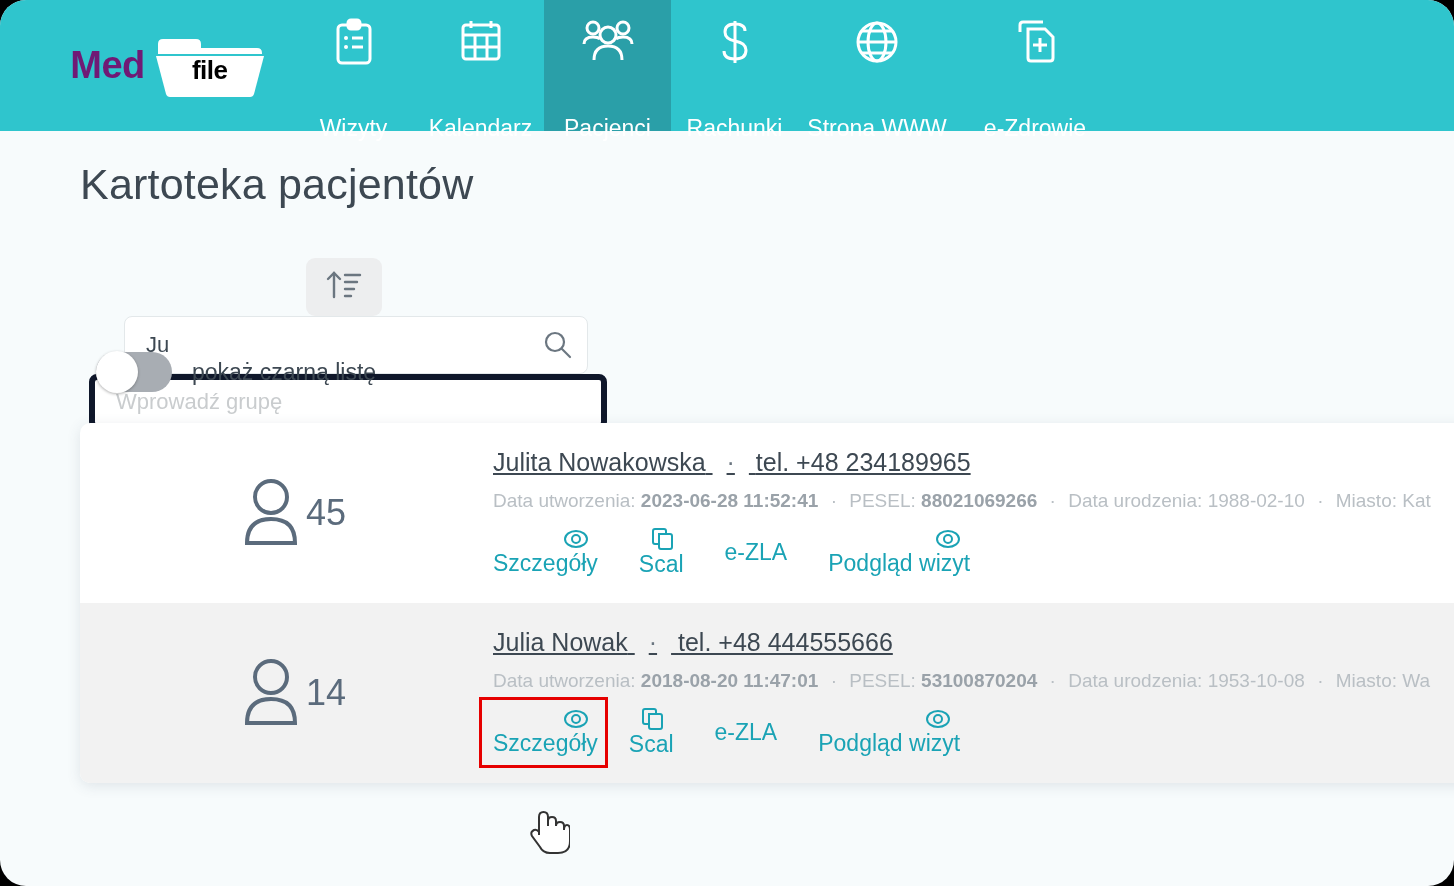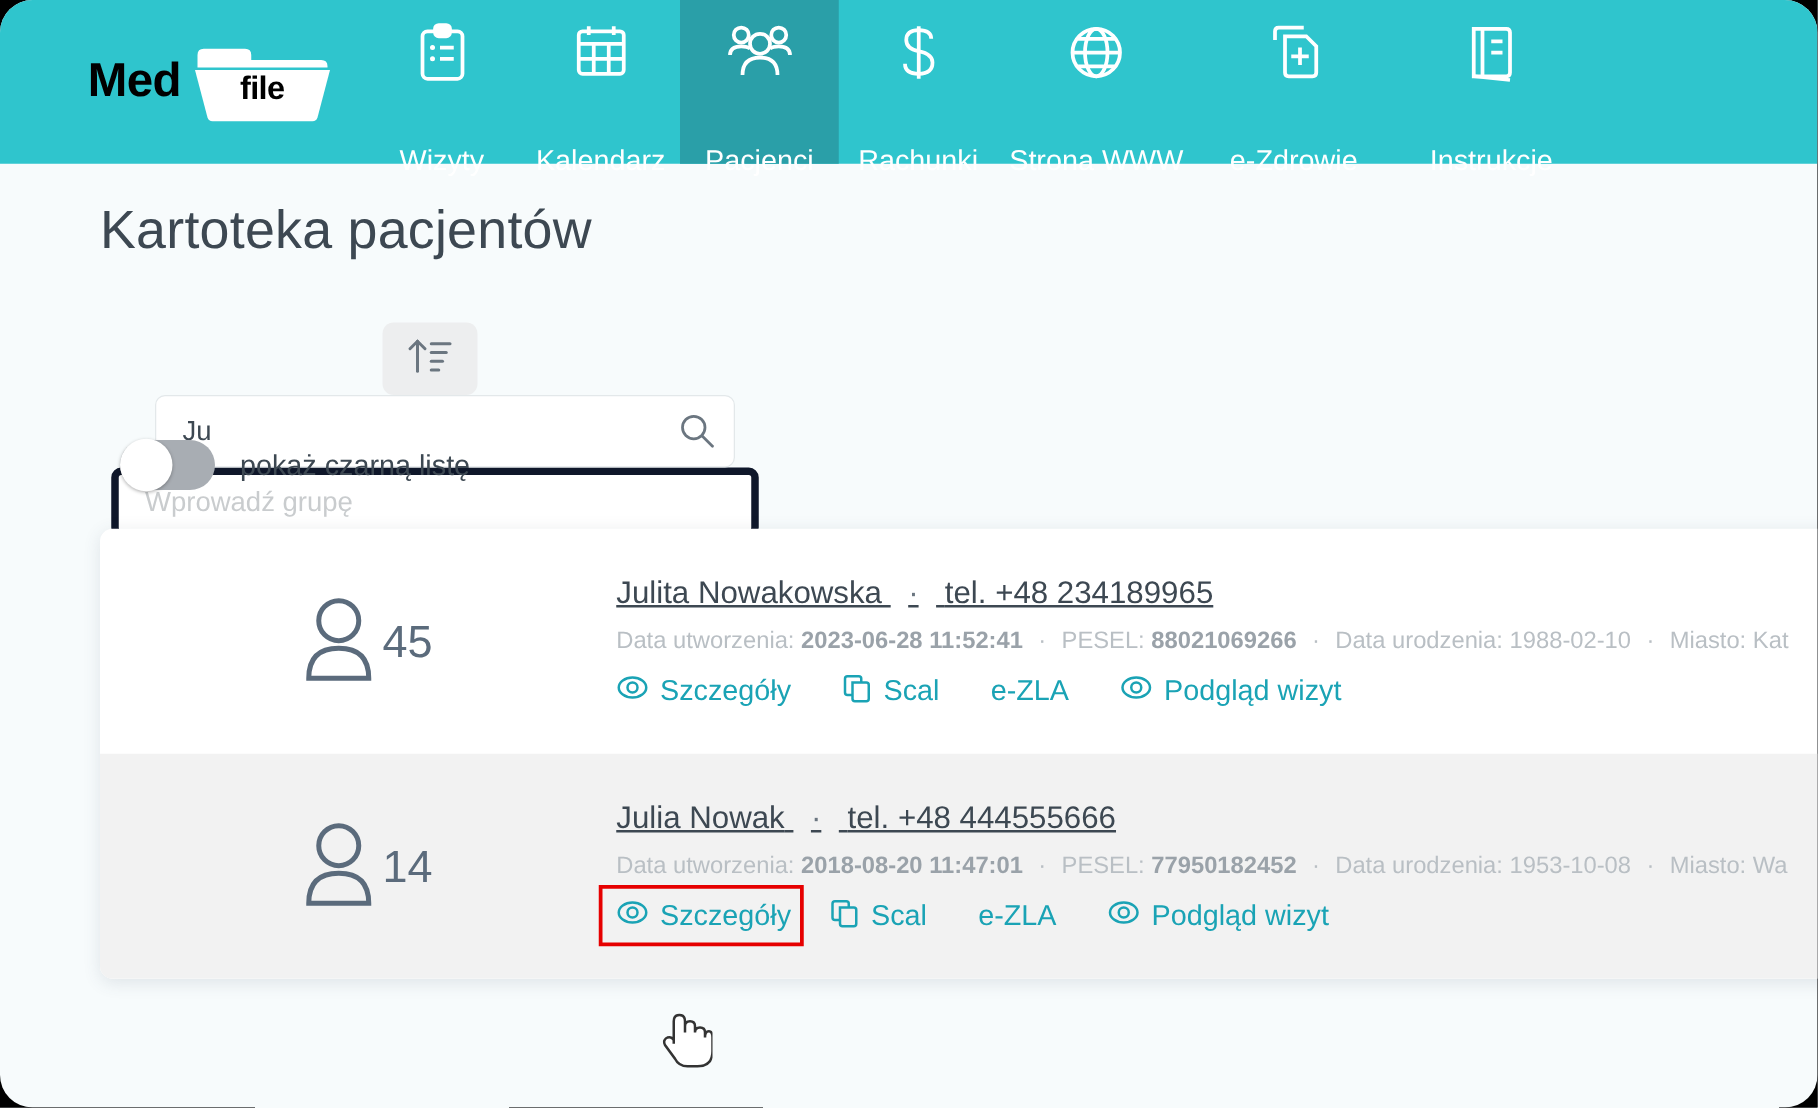--- a/index.html
+++ b/index.html
@@ -35,21 +35,21 @@
   .logo {
     width: 290px;
     height: 131px;
     display: flex;
     align-items: center;
     justify-content: center;
     padding-left: 6px;
     box-sizing: border-box;
   }
   .logo-text {
-    color: #000000;
+    color: #701a75;
     font-size: 38px;
     font-weight: bold;
     letter-spacing: -0.5px;
     margin-left: 40px;
   }
   .logo-folder {
     position: relative;
     margin-left: 9px;
     width: 112px;
     height: 64px;
@@ -272,26 +272,27 @@
     padding: 0 7px;
     color: #b9bfc4;
   }
   .row-actions {
     margin-top: 15px;
     display: flex;
     align-items: center;
   }
   .action {
     display: flex;
-    align-items: flex-start;
+    align-items: flex-end;
     color: #1aa3b5;
     font-size: 23px;
     margin-right: 41px;
     cursor: pointer;
     white-space: nowrap;
+    flex-direction: column;
   }
   .action .aicon {
     display: flex;
     align-items: center;
     margin-right: 9px;
   }
   .action.boxed {
     position: relative;
     margin-right: 31px;
   }
@@ -406,32 +407,20 @@
           <svg width="46" height="48" viewBox="0 0 46 48" fill="none" stroke="#ffffff" stroke-width="3">
             <path d="M8 14 L8 7 Q8 4 11 4 L31 4"></path>
             <path d="M16 11 L33 11 L41 19 L41 40 Q41 43 38 43 L19 43 Q16 43 16 40 Z"></path>
             <line x1="28" y1="20" x2="28" y2="34"></line>
             <line x1="21" y1="27" x2="35" y2="27"></line>
           </svg>
         </span>
         <span class="navlabel">e-Zdrowie</span>
       </div>
 
-      <div class="navitem wide">
-        <span class="navicon">
-          <svg width="44" height="48" viewBox="0 0 44 48" fill="none" stroke="#ffffff" stroke-width="3">
-            <path d="M8 5 L34 5 Q37 5 37 8 L37 40 Q37 43 34 43 L8 43 Z"></path>
-            <line x1="15" y1="5" x2="15" y2="43"></line>
-            <line x1="22" y1="15" x2="31" y2="15"></line>
-            <line x1="22" y1="24" x2="31" y2="24"></line>
-            <line x1="8" y1="43" x2="37" y2="46"></line>
-          </svg>
-        </span>
-        <span class="navlabel">Instrukcje</span>
-      </div>
 
     </div>
   </div>
 
   <div class="page-title">Kartoteka pacjentów</div>
 
   <div class="controls">
 
     <div class="sort-btn">
       <span>
@@ -556,21 +545,21 @@
           <span>Julia Nowak</span>
           <span class="sep">·</span>
           <span>tel. +48 444555666</span>
         </div>
 
         <div class="row-meta">
           <span>Data utworzenia:</span>
           <span class="val">2018-08-20 11:47:01</span>
           <span class="dot">·</span>
           <span>PESEL:</span>
-          <span class="val">77950182452</span>
+          <span class="val">53100870204</span>
           <span class="dot">·</span>
           <span>Data urodzenia:</span>
           <span class="val-light">1953-10-08</span>
           <span class="dot">·</span>
           <span>Miasto:</span>
           <span class="val-light">Wa</span>
         </div>
 
         <div class="row-actions">
           <span class="action boxed">

